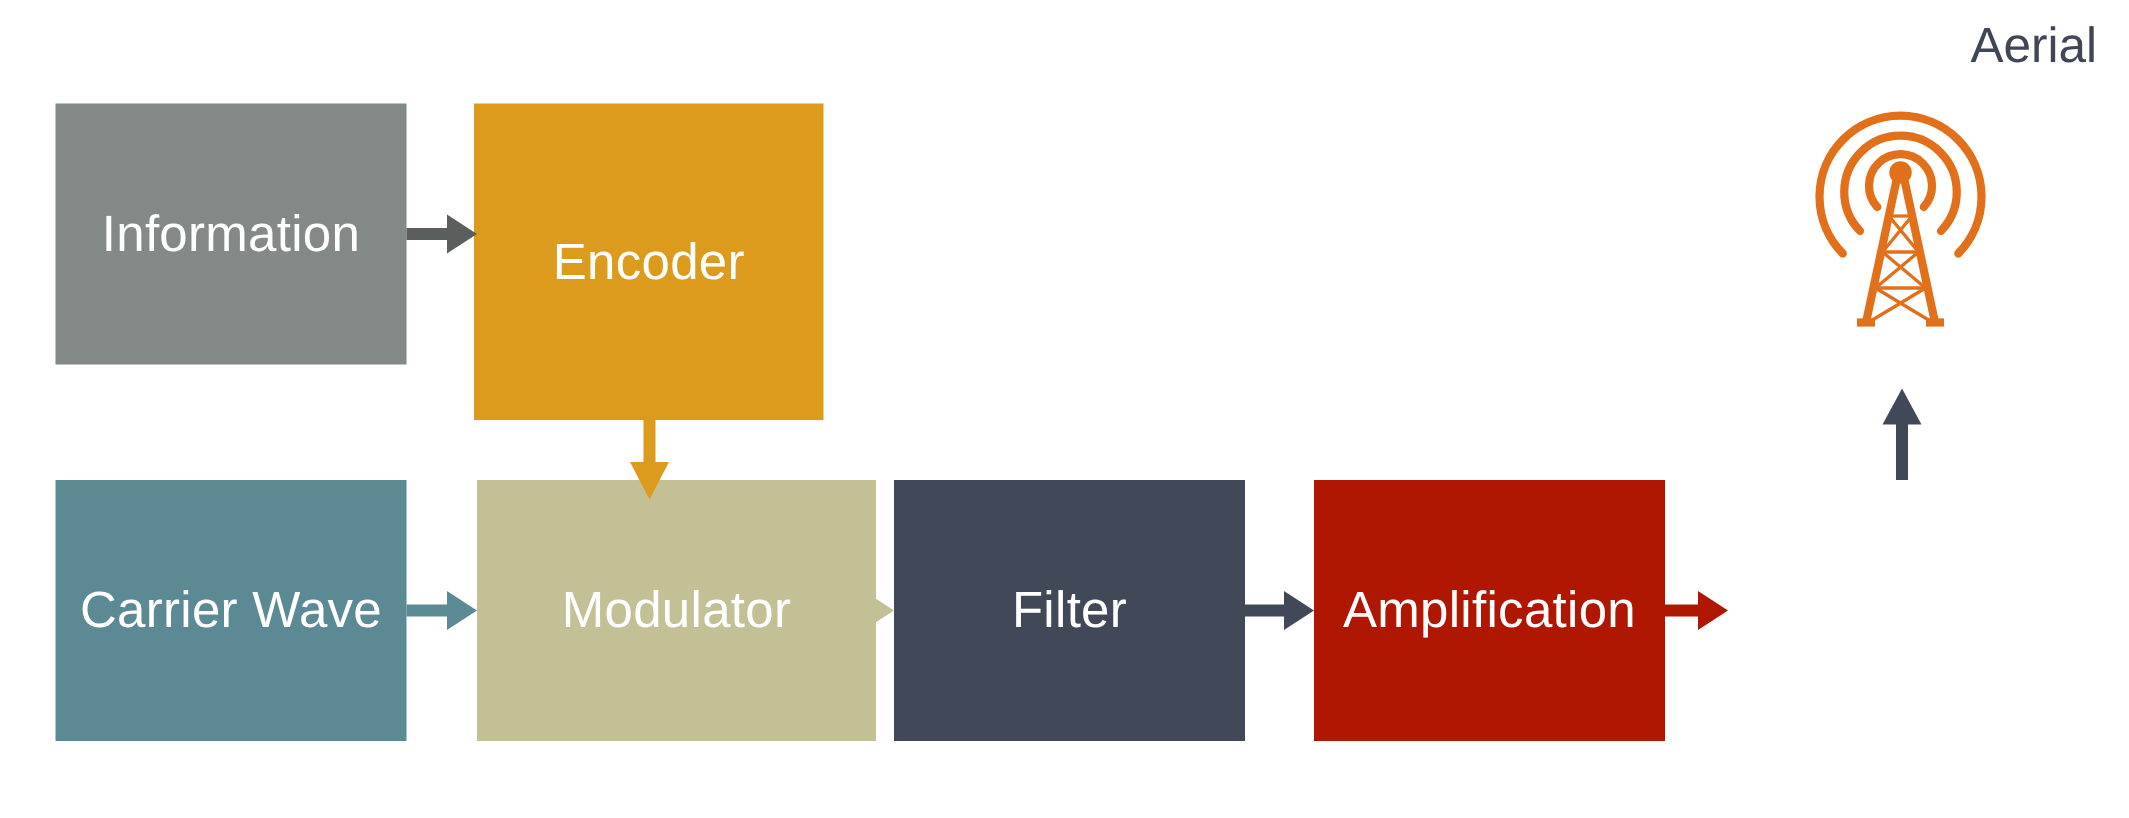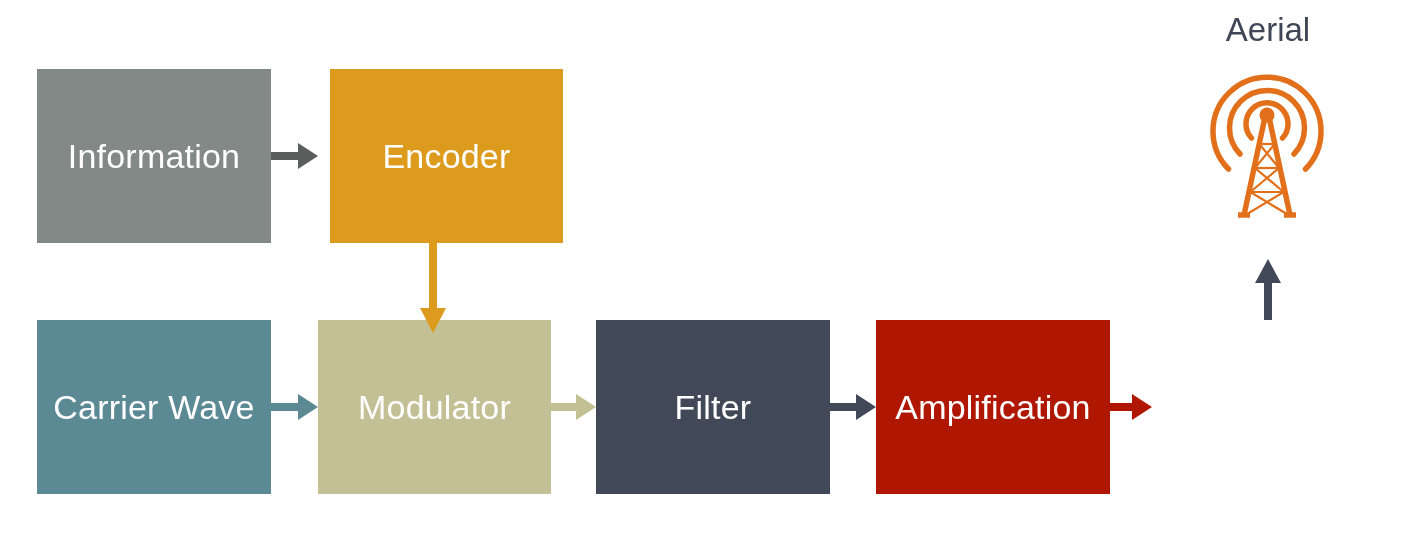--- a/index.html
+++ b/index.html
@@ -68,46 +68,46 @@
     height: 0;
     border-left: 13px solid transparent;
     border-right: 13px solid transparent;
   }
   .aerial-wrap {
     position: absolute;
   }
   .aerial-caption {
     position: absolute;
     width: 260px;
-    text-align: center;
+    text-align: right;
     font-size: 33px;
     font-weight: 300;
     color: #3f4655;
     font-family: "Liberation Sans", sans-serif;
     white-space: nowrap;
   }
 </style>
 </head>
 <body>
 
 <div id="canvas">
 
   <div class="box" style="left:37px; top:69px; width:234px; height:174px; background:#828986;">
     <span class="box-label">Information</span>
   </div>
 
-  <div class="box" style="left:330px; top:69px; width:233px; height:174px; background:#dc9b1c;">
+  <div class="box" style="left:316px; top:69px; width:233px; height:211px; background:#dc9b1c;">
     <span class="box-label">Encoder</span>
   </div>
 
   <div class="box" style="left:37px; top:320px; width:234px; height:174px; background:#5b8a95;">
     <span class="box-label">Carrier Wave</span>
   </div>
 
-  <div class="box" style="left:318px; top:320px; width:233px; height:174px; background:#c4c096;">
+  <div class="box" style="left:318px; top:320px; width:266px; height:174px; background:#c4c096;">
     <span class="box-label">Modulator</span>
   </div>
 
   <div class="box" style="left:596px; top:320px; width:234px; height:174px; background:#414958;text-align:center;">
     <span class="box-label">Filter</span>
   </div>
 
   <div class="box" style="left:876px; top:320px; width:234px; height:174px; background:#b01702;">
     <span class="box-label">Amplification</span>
   </div>

